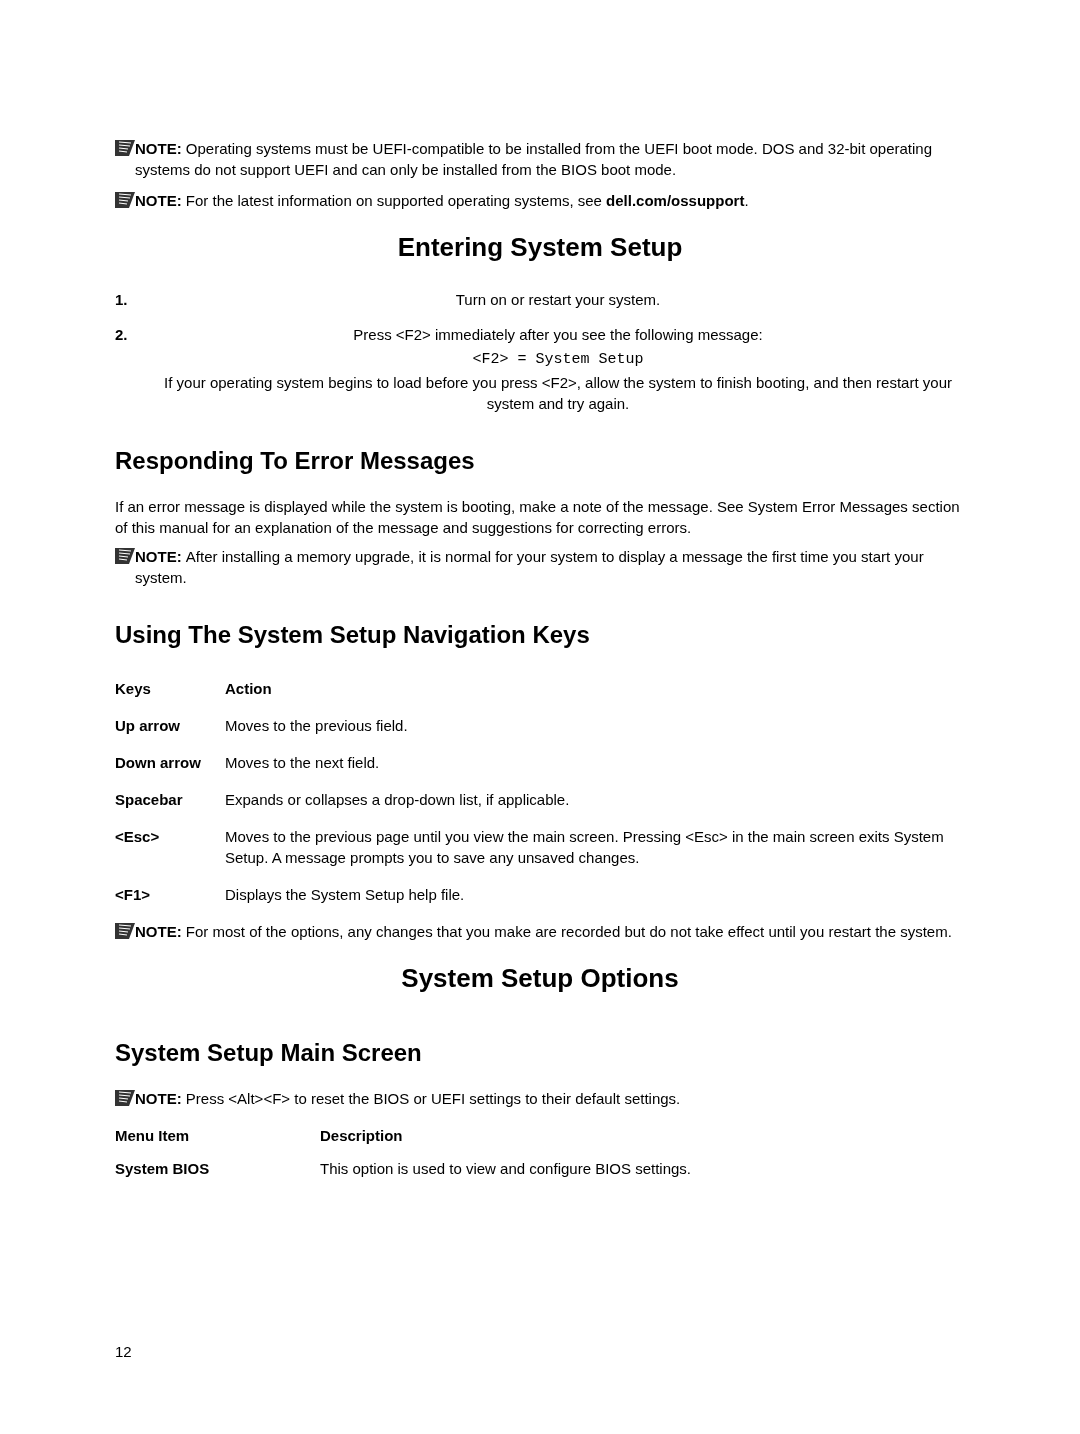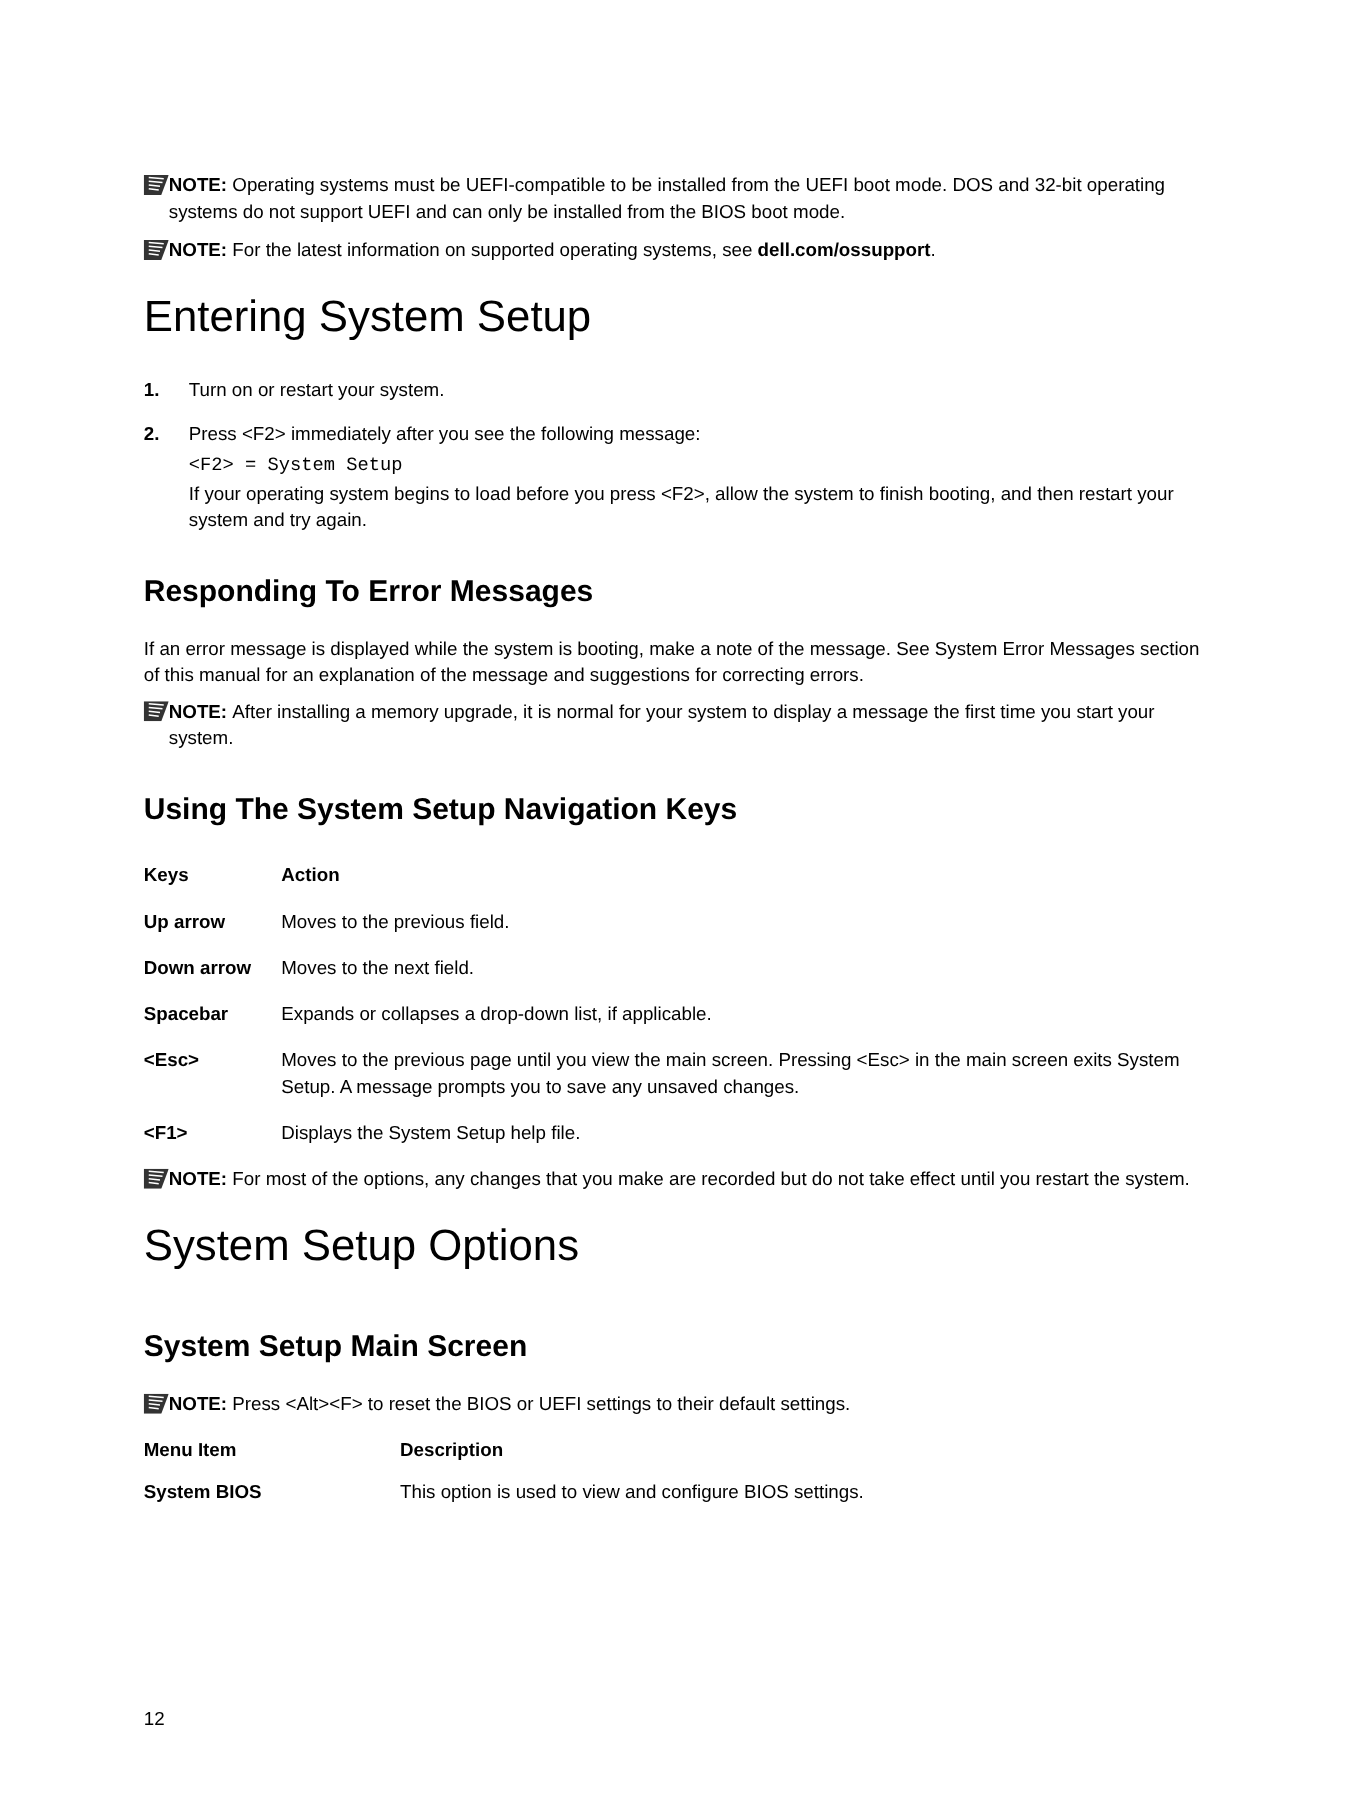--- a/index.html
+++ b/index.html
@@ -29,40 +29,42 @@
       height: 16px;
       margin-top: 2px;
     }
     .note-text {
       flex: 1;
     }
     .note-label {
       font-weight: bold;
     }
     h1 {
-      font-size: 35px;
-      font-weight: normal;
+      font-size: 26px;
+      font-weight: bold;
       margin-top: 18px;
       margin-bottom: 24px;
+      text-align: center;
     }
     h2 {
       font-size: 24px;
       font-weight: bold;
       margin-top: 30px;
       margin-bottom: 18px;
     }
     ol {
       list-style: none;
       counter-reset: step;
     }
     ol > li {
       counter-increment: step;
       position: relative;
       padding-left: 36px;
       margin-bottom: 14px;
+      text-align: center;
     }
     ol > li::before {
       content: counter(step) ".";
       position: absolute;
       left: 0;
       font-weight: bold;
     }
     .mono {
       font-family: "Courier New", monospace;
       font-size: 15px;
@@ -110,21 +112,21 @@
       padding: 6px 0;
       vertical-align: top;
     }
     .menu-cell-desc {
       display: table-cell;
       padding: 6px 0;
       vertical-align: top;
     }
     .page-number {
       position: absolute;
-      bottom: 48px;
+      bottom: 72px;
       left: 115px;
       font-size: 15px;
     }
     .bold {
       font-weight: bold;
     }
     .keys-header .keys-cell-key,
     .keys-header .keys-cell-action {
       font-weight: bold;
     }

